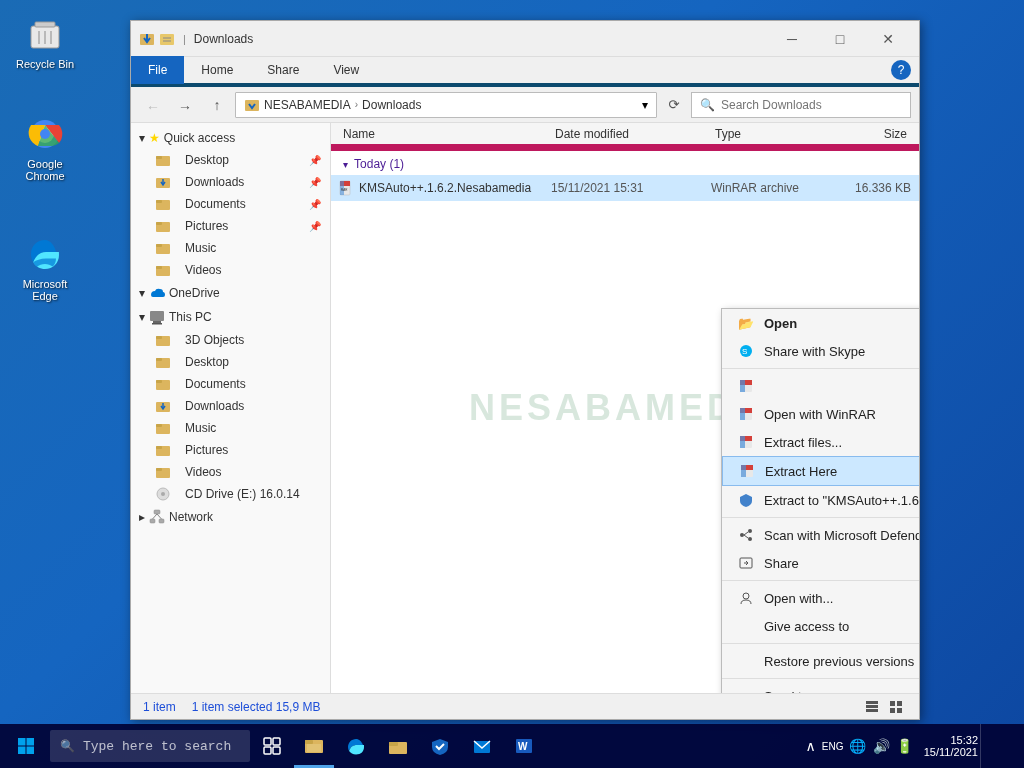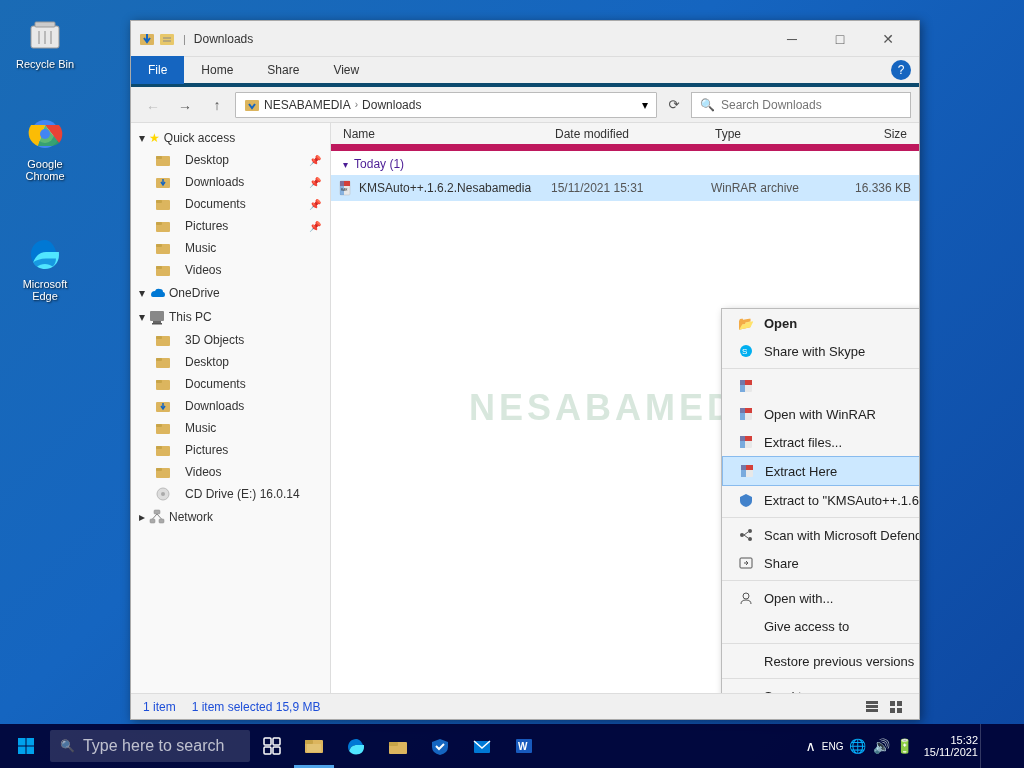--- a/index.html
+++ b/index.html
@@ -855,21 +855,21 @@
     <svg width="18" height="18" viewBox="0 0 18 18">
       <rect x="1" y="1" width="7.5" height="7.5" fill="#00a2ed"></rect>
       <rect x="9.5" y="1" width="7.5" height="7.5" fill="#00a2ed"></rect>
       <rect x="1" y="9.5" width="7.5" height="7.5" fill="#00a2ed"></rect>
       <rect x="9.5" y="9.5" width="7.5" height="7.5" fill="#00a2ed"></rect>
     </svg>
   </div>
 
   <div class="search-taskbar">
     <span>🔍</span>
-    <span style="font-size:16px;color:rgba(255,255,255,0.7);">Type here to search</span>
+    <span style="font-size:13px;color:rgba(255,255,255,0.7);font-family:Liberation Mono, monospace;">Type here to search</span>
   </div>
 
   <div class="taskbar-icon">
     <svg width="18" height="18" viewBox="0 0 18 18">
       <rect x="1" y="1" width="7" height="7" rx="1" fill="none" stroke="white" stroke-width="1.5"></rect>
       <rect x="10" y="1" width="7" height="7" rx="1" fill="none" stroke="white" stroke-width="1.5"></rect>
       <rect x="1" y="10" width="7" height="7" rx="1" fill="none" stroke="white" stroke-width="1.5"></rect>
       <rect x="10" y="10" width="7" height="7" rx="1" fill="none" stroke="white" stroke-width="1.5"></rect>
     </svg>
   </div>

